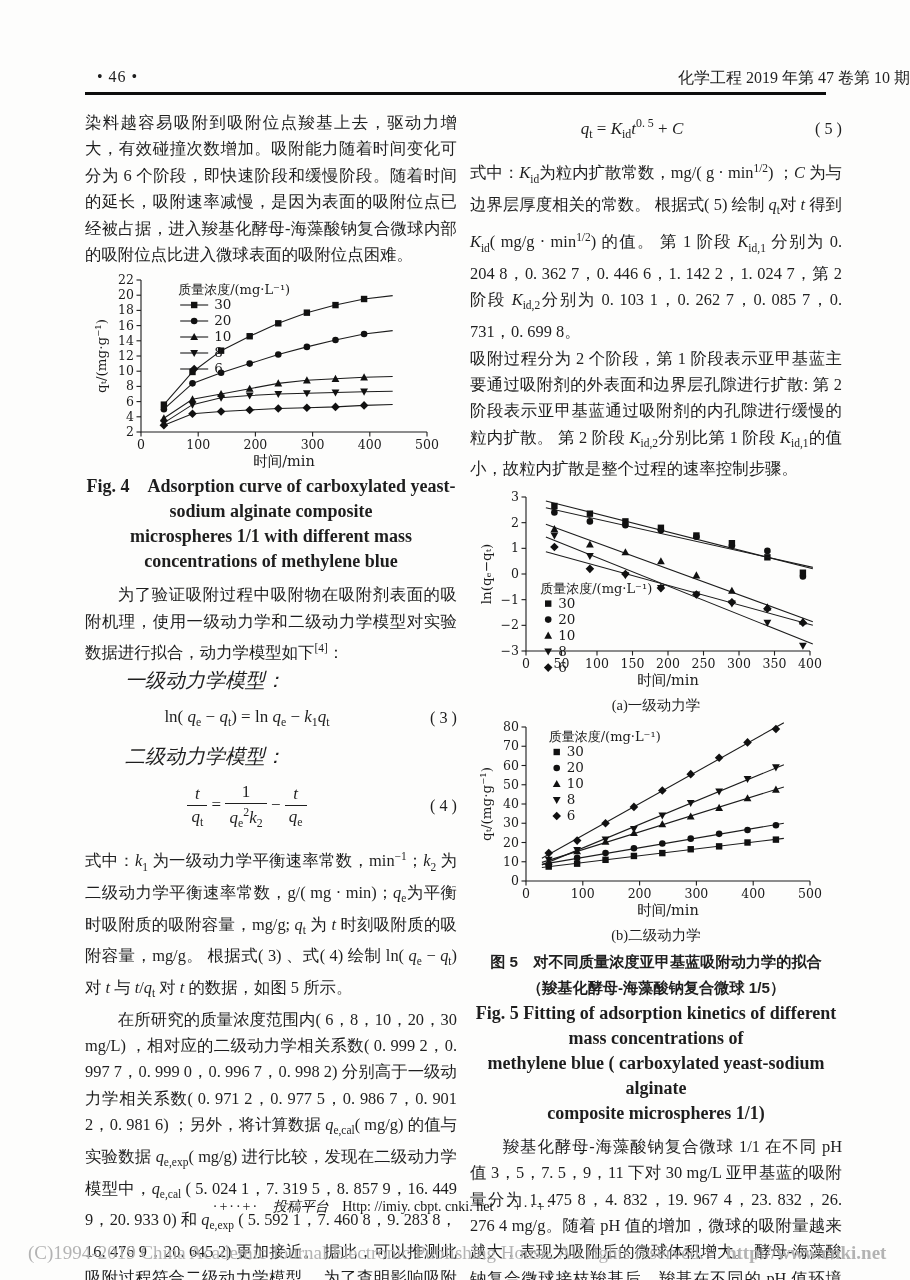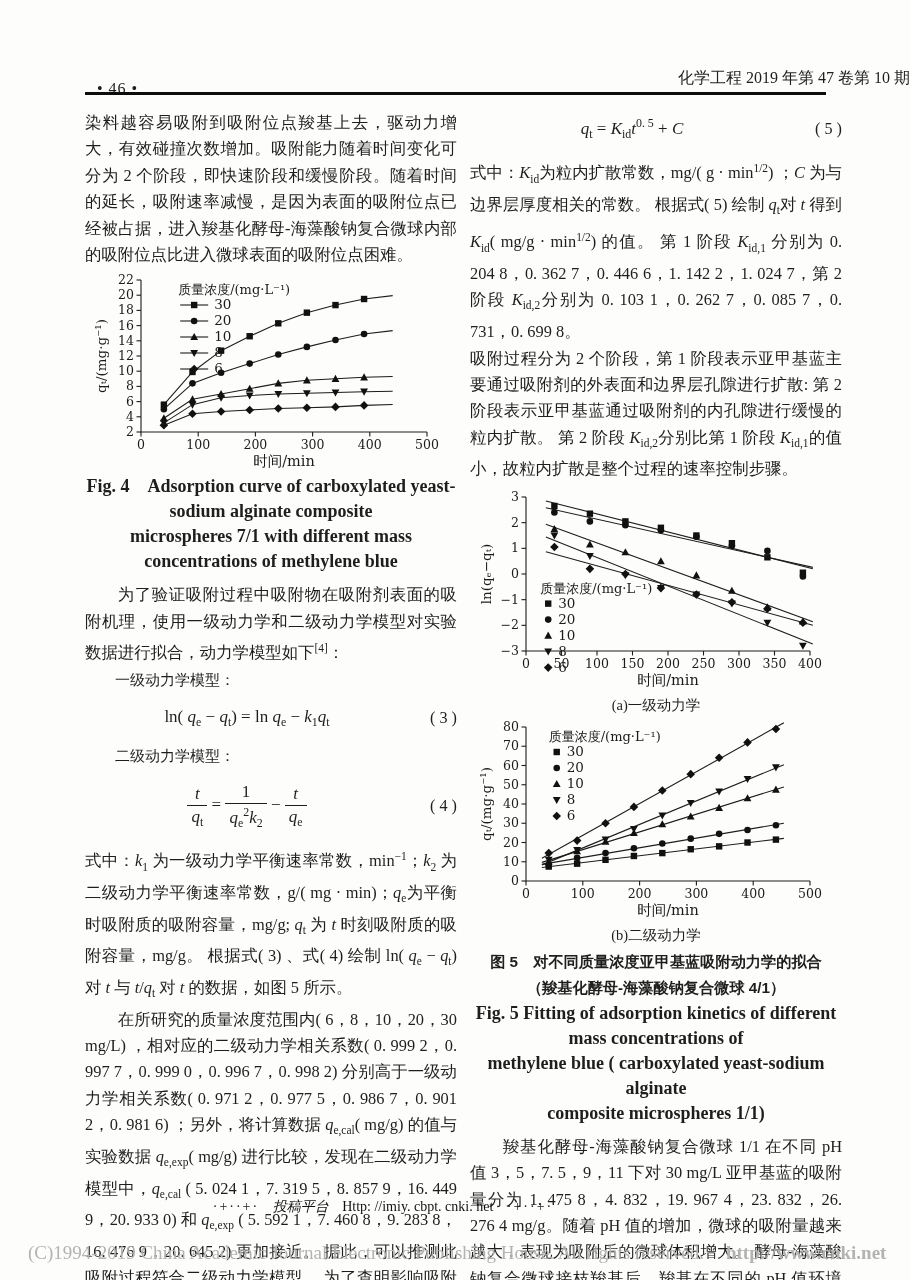--- a/index.html
+++ b/index.html
@@ -1,29 +1,29 @@
 <!DOCTYPE html>
 <html><head>
 <meta charset="utf-8">
 <style>
   html,body{margin:0;padding:0;}
   body{
     width:910px;height:1280px;position:relative;background:#fdfdfc;
     font-family:"Liberation Serif","DejaVu Serif",serif;color:#1e1e1e;
     overflow:hidden;
   }
-  .pagenum{position:absolute;left:97px;top:80px;font-size:16px;letter-spacing:1px;}
+  .pagenum{position:absolute;left:97px;top:68px;font-size:16px;letter-spacing:1px;}
   .jheader{position:absolute;left:0;width:910px;top:68px;text-align:right;font-size:16px;}
   .hrule{position:absolute;left:85px;width:741px;top:92px;height:3px;background:#0d0d0d;}
   .col{position:absolute;top:110px;width:372px;}
   .col-left{left:85px;}
   .col-right{left:470px;}
   p.body{font-size:16.4px;line-height:26.4px;text-align:justify;margin:0;}
   .indent{text-indent:2em;}
-  .modelline{font-size:15px;line-height:26.4px;text-indent:2em;margin:0;}
+  .modelline{font-size:20px;line-height:26.4px;text-indent:2em;margin:0;font-style:italic;}
   .eqrow{display:flex;align-items:center;margin:13px 0;}
   .eq{flex:1;text-align:center;font-size:17px;}
   .eqnum{width:48px;text-align:right;font-size:16.2px;}
   .eq i{font-family:"Liberation Serif","DejaVu Serif",serif;}
   sub,sup{font-size:70%;}
   .frac{display:inline-block;vertical-align:middle;text-align:center;line-height:1.05;}
   .frac .fn{display:block;border-bottom:1px solid #1e1e1e;padding:1px 4px 2px;}
   .frac .fd{display:block;padding:2px 4px 0;}
   .figwrap{margin-top:6px;}
   .chart{margin-left:8px;}
@@ -39,21 +39,21 @@
   svg text{fill:#1b1b1b;}
 </style>
 </head>
 <body>
 
 <div class="pagenum">• 46 •</div>
 <div class="jheader">化学工程  2019 年第 47 卷第 10 期</div>
 <div class="hrule"></div>
 
 <div class="col col-left">
-  <p class="body">染料越容易吸附到吸附位点羧基上去，驱动力增大，有效碰撞次数增加。吸附能力随着时间变化可分为 2 个阶段，即快速阶段和缓慢阶段。随着时间的延长，吸附速率减慢，是因为表面的吸附位点已经被占据，进入羧基化酵母-海藻酸钠复合微球内部的吸附位点比进入微球表面的吸附位点困难。</p>
+  <p class="body">染料越容易吸附到吸附位点羧基上去，驱动力增大，有效碰撞次数增加。吸附能力随着时间变化可分为 6 个阶段，即快速阶段和缓慢阶段。随着时间的延长，吸附速率减慢，是因为表面的吸附位点已经被占据，进入羧基化酵母-海藻酸钠复合微球内部的吸附位点比进入微球表面的吸附位点困难。</p>
 
   <div class="figwrap">
     <div class="chart"><svg width="348" height="196" viewBox="0 0 348 196" style="font-family:'DejaVu Serif','DejaVu Sans',serif">
           <path d="M 48 6 V 158 H 334" stroke="#1c1c1c" stroke-width="1.1" fill="none"></path>
           <line x1="48" y1="158" x2="48" y2="162.5" stroke="#1c1c1c" stroke-width="1.1" fill="none"></line>
           <text x="48" y="175" font-size="12.5" text-anchor="middle">0</text>
           <line x1="105.2" y1="158" x2="105.2" y2="162.5" stroke="#1c1c1c" stroke-width="1.1" fill="none"></line>
           <text x="105.2" y="175" font-size="12.5" text-anchor="middle">100</text>
           <line x1="162.4" y1="158" x2="162.4" y2="162.5" stroke="#1c1c1c" stroke-width="1.1" fill="none"></line>
           <text x="162.4" y="175" font-size="12.5" text-anchor="middle">200</text>
@@ -143,21 +143,21 @@
           <line x1="87.18" y1="79" x2="115.18" y2="79" stroke="#1c1c1c" stroke-width="1.1" fill="none"></line>
           <polygon points="101.18,83 105.08000000000001,75.9 97.28,75.9" fill="#111"></polygon>
           <text x="121.18" y="83" font-size="13.5">8</text>
           <line x1="87.18" y1="95" x2="115.18" y2="95" stroke="#1c1c1c" stroke-width="1.1" fill="none"></line>
           <polygon points="101.18,90.7 105.48,95 101.18,99.3 96.88000000000001,95" fill="#111"></polygon>
           <text x="121.18" y="99" font-size="13.5">6</text>
           <text x="191" y="192" font-size="14.5" text-anchor="middle">时间/min</text>
           <text x="13" y="82" font-size="13.5" text-anchor="middle" transform="rotate(-90 13 82)">qₜ/(mg·g⁻¹)</text>
         </svg></div>
     <div class="cap-en">Fig. 4　Adsorption curve of carboxylated yeast-sodium alginate composite</div>
-    <div class="cap-en">microspheres 7/1 with different mass concentrations of methylene blue</div>
+    <div class="cap-en">microspheres 1/1 with different mass concentrations of methylene blue</div>
   </div>
 
   <p class="body indent" style="margin-top:8px;">为了验证吸附过程中吸附物在吸附剂表面的吸附机理，使用一级动力学和二级动力学模型对实验数据进行拟合，动力学模型如下<sup>[4]</sup>：</p>
   <p class="modelline">一级动力学模型：</p>
   <div class="eqrow">
     <span class="eq">ln( <i>q</i><sub>e</sub> − <i>q</i><sub>t</sub>)  = ln <i>q</i><sub>e</sub> − <i>k</i><sub>1</sub><i>q</i><sub>t</sub></span>
     <span class="eqnum">( 3 )</span>
   </div>
   <p class="modelline">二级动力学模型：</p>
   <div class="eqrow">
@@ -362,21 +362,21 @@
           <text x="88.72" y="69" font-size="13.5">10</text>
           <polygon points="78.72,85 82.62,77.9 74.82,77.9" fill="#111"></polygon>
           <text x="88.72" y="85" font-size="13.5">8</text>
           <polygon points="78.72,92.7 83.02,97 78.72,101.3 74.42,97" fill="#111"></polygon>
           <text x="88.72" y="101" font-size="13.5">6</text>
           <text x="190" y="196" font-size="14.5" text-anchor="middle">时间/min</text>
           <text x="13" y="85" font-size="13.5" text-anchor="middle" transform="rotate(-90 13 85)">qₜ/(mg·g⁻¹)</text>
         </svg></div>
     <div class="subcap">(b)二级动力学</div>
     <div class="cap-zh">图 5　对不同质量浓度亚甲基蓝吸附动力学的拟合</div>
-    <div class="cap-zh">（羧基化酵母-海藻酸钠复合微球 4/1）</div>
+    <div class="cap-zh">（羧基化酵母-海藻酸钠复合微球 1/5）</div>
     <div class="cap-en">Fig. 5 Fitting of adsorption kinetics of different mass concentrations of</div>
     <div class="cap-en">methylene blue ( carboxylated yeast-sodium alginate</div>
     <div class="cap-en">composite microspheres 1/1)</div>
   </div>
 
   <p class="body indent" style="margin-top:8px;">羧基化酵母-海藻酸钠复合微球 1/1 在不同 pH 值 3，5，7. 5，9，11 下对 30 mg/L 亚甲基蓝的吸附量分为 1. 475 8，4. 832，19. 967 4，23. 832，26. 276 4 mg/g。随着 pH 值的增加，微球的吸附量越来越大，表现为吸附后的微球体积增大。 酵母-海藻酸钠复合微球接枝羧基后，羧基在不同的 pH 值环境下，有不同的理化状态。 在酸性条件下，羧基质子化，不易和阳离子亚甲基蓝反应; 在碱性条件下，羧基去质子化，易和亚</p>
 </div>
 
 <div class="footer-line">
   <span class="decor">·+··+·</span>

